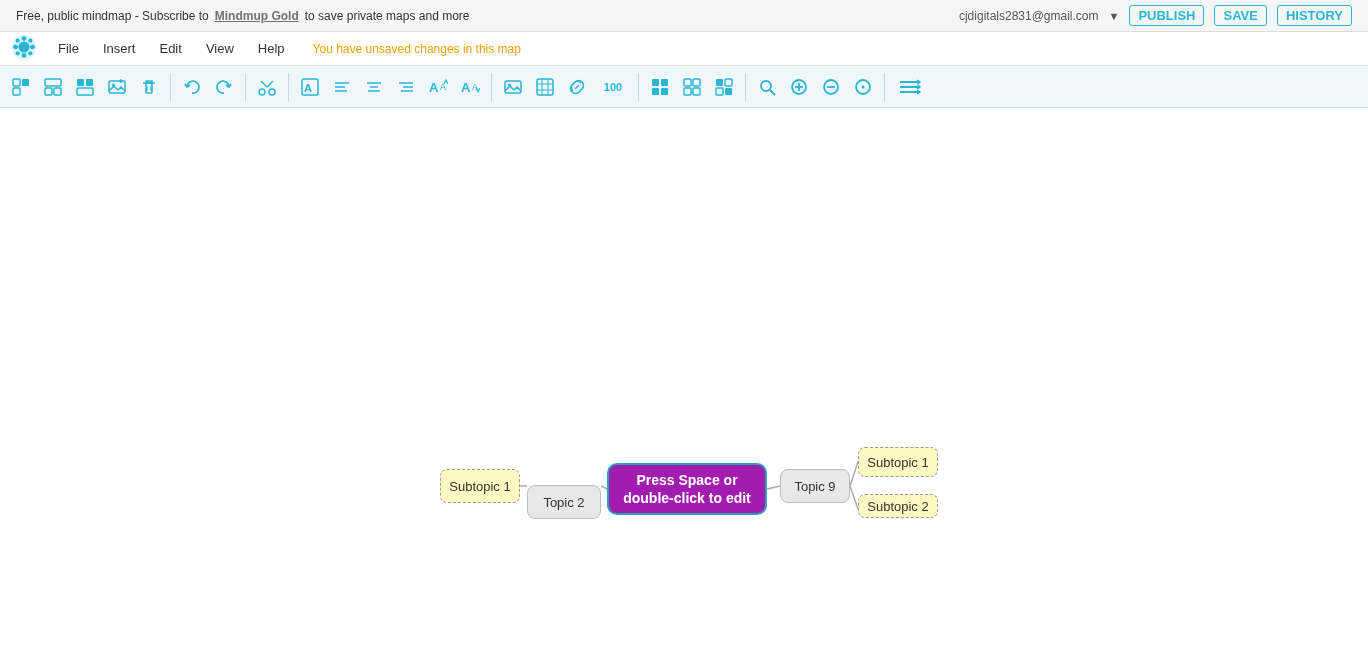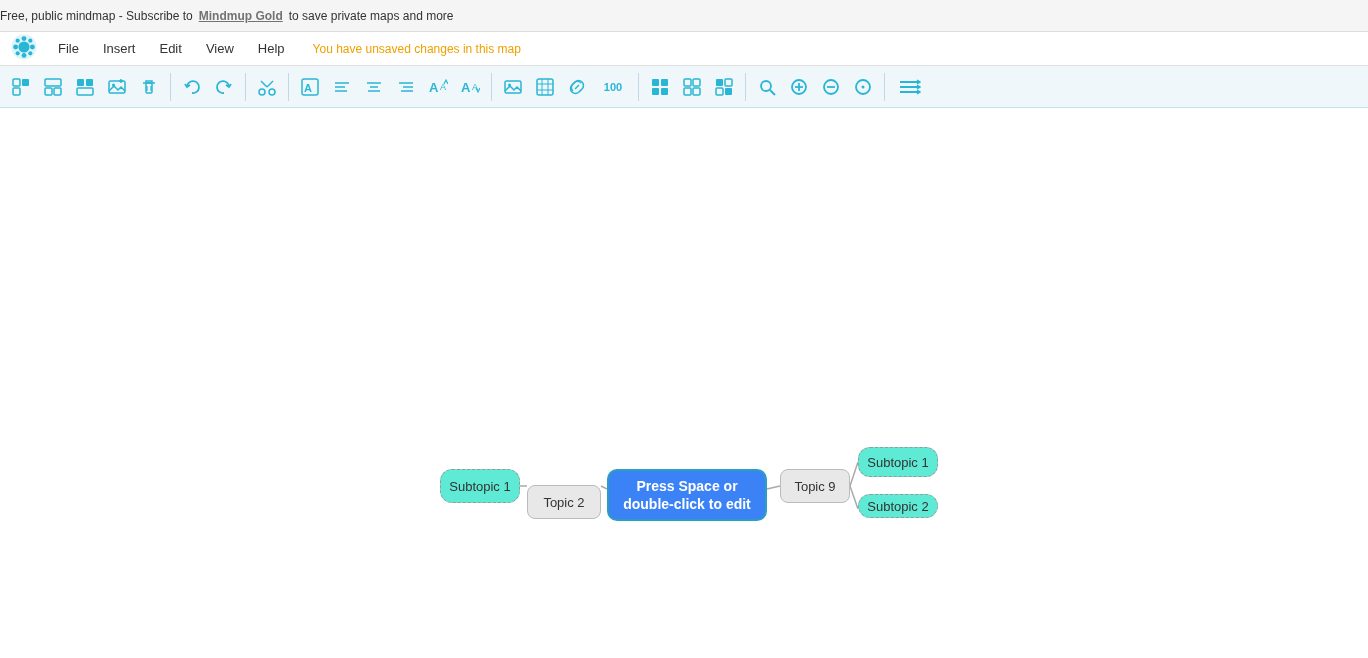--- a/index.html
+++ b/index.html
@@ -6,21 +6,21 @@
     body { font-family: Arial, sans-serif; background: #fff; width: 1368px; height: 658px; overflow: hidden; }
 
     
     #top-bar {
       display: flex;
       align-items: center;
       justify-content: space-between;
       height: 32px;
       background: #f5f5f5;
       border-bottom: 1px solid #ddd;
-      padding: 0 0;
+      padding: 0 16px;
       font-size: 12px;
       color: #333;
     }
     #top-bar-left { display: flex; align-items: center; gap: 6px; }
     #top-bar-right { display: flex; align-items: center; gap: 10px; }
     .top-bar-action {
       color: #29b6d5;
       font-weight: bold;
       font-size: 13px;
       cursor: pointer;
@@ -97,43 +97,42 @@
       align-items: center;
       justify-content: center;
       font-size: 13px;
       cursor: pointer;
       text-align: center;
       white-space: nowrap;
       padding: 6px 14px;
       font-weight: normal;
     }
     .mm-node-central {
-      background: #3b82f6;
+      background: #a21caf;
       color: #fff;
       border: 2px solid #2aa0c0;
       border-radius: 10px;
       font-size: 14px;
       font-weight: bold;
       min-width: 150px;
       text-align: center;
       white-space: normal;
       line-height: 1.3;
-      margin-top: 6px;
     }
     .mm-node-topic {
       background: #e8e8e8;
       color: #333;
       border: 1.5px solid #bbb;
       border-radius: 8px;
     }
     .mm-node-subtopic {
-      background: #5eead4;
+      background: #fef9c3;
       color: #333;
       border: 1.5px dashed #999;
-      border-radius: 12px;
+      border-radius: 7px;
     }
 
     
     #connectors {
       position: absolute;
       top: 0; left: 0;
       width: 100%;
       height: 100%;
       pointer-events: none;
     }
@@ -141,20 +140,27 @@
     .logo-svg { width: 28px; height: 28px; }
   </style>
 </head>
 <body>
 
 <div id="top-bar">
   <div id="top-bar-left">
     <span>Free, public mindmap - Subscribe to </span>
     <span class="mindmup-gold">Mindmup Gold</span>
     <span> to save private maps and more</span>
+  </div>
+  <div id="top-bar-right">
+    <span id="user-email">cjdigitals2831@gmail.com</span>
+    <span class="dropdown-arrow">▼</span>
+    <button class="top-bar-action">PUBLISH</button>
+    <button class="top-bar-action">SAVE</button>
+    <button class="top-bar-action">HISTORY</button>
   </div>
 </div>
 
 <div id="menu-bar">
   <div class="logo-wrap">
     <svg class="logo-svg" viewBox="0 0 40 40" xmlns="http://www.w3.org/2000/svg">
       <circle cx="20" cy="20" r="18" fill="#29b6d5" opacity="0.15"></circle>
       <circle cx="20" cy="20" r="8" fill="#29b6d5"></circle>
       <circle cx="20" cy="8" r="3.5" fill="#29b6d5"></circle>
       <circle cx="20" cy="32" r="3.5" fill="#29b6d5"></circle>

